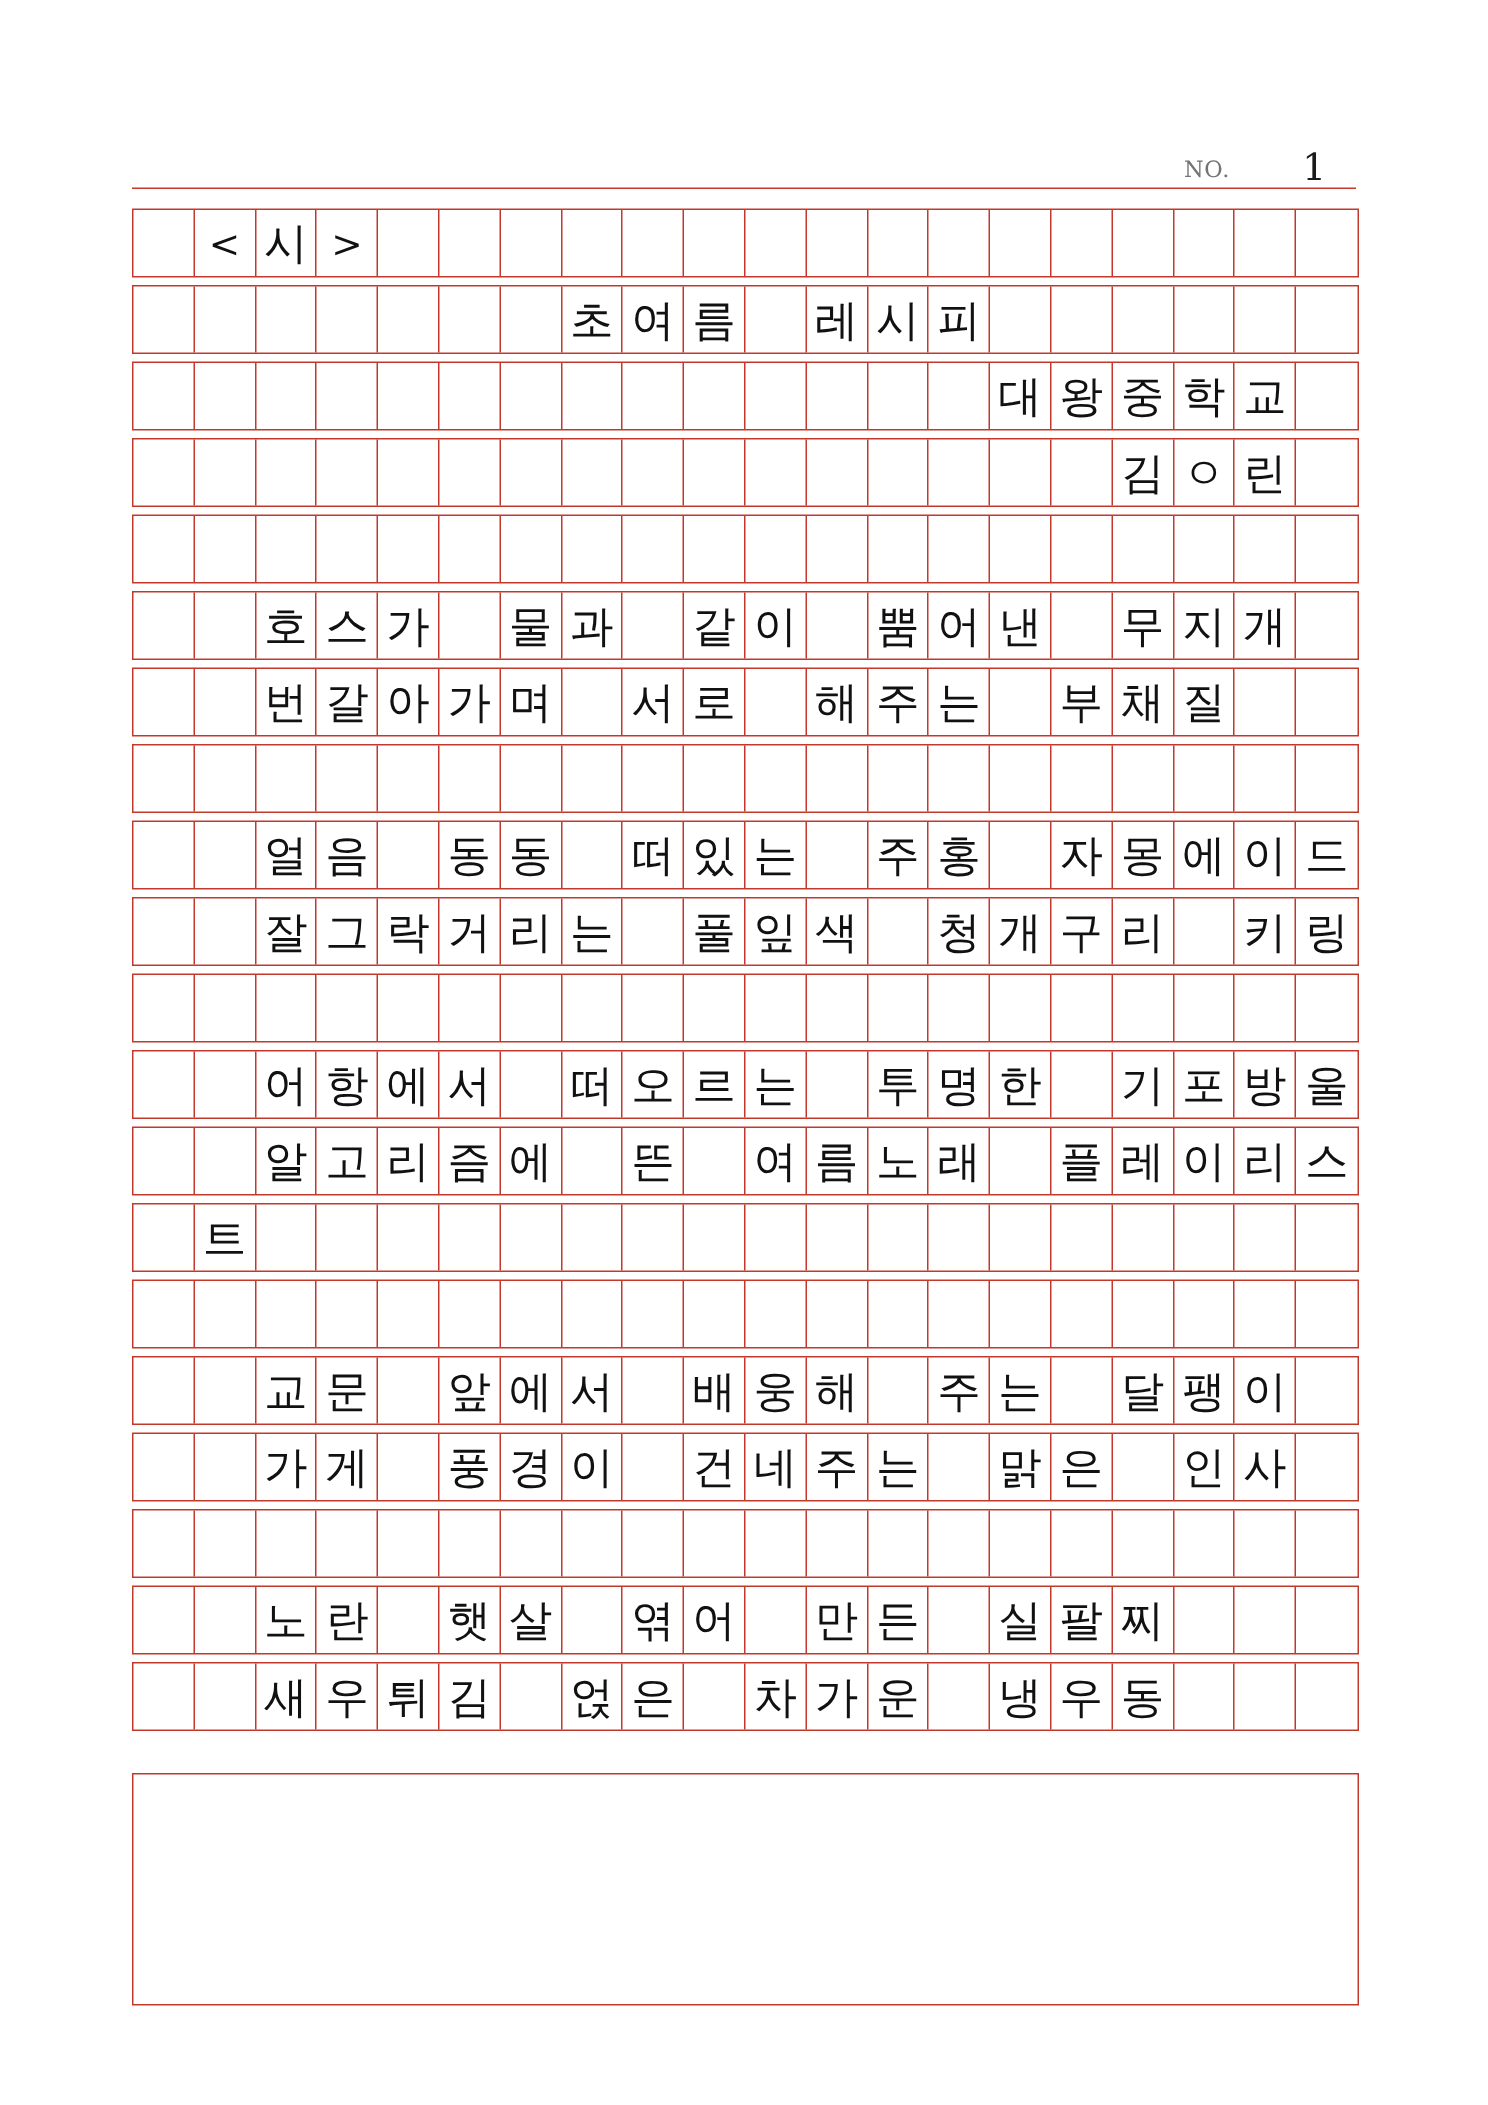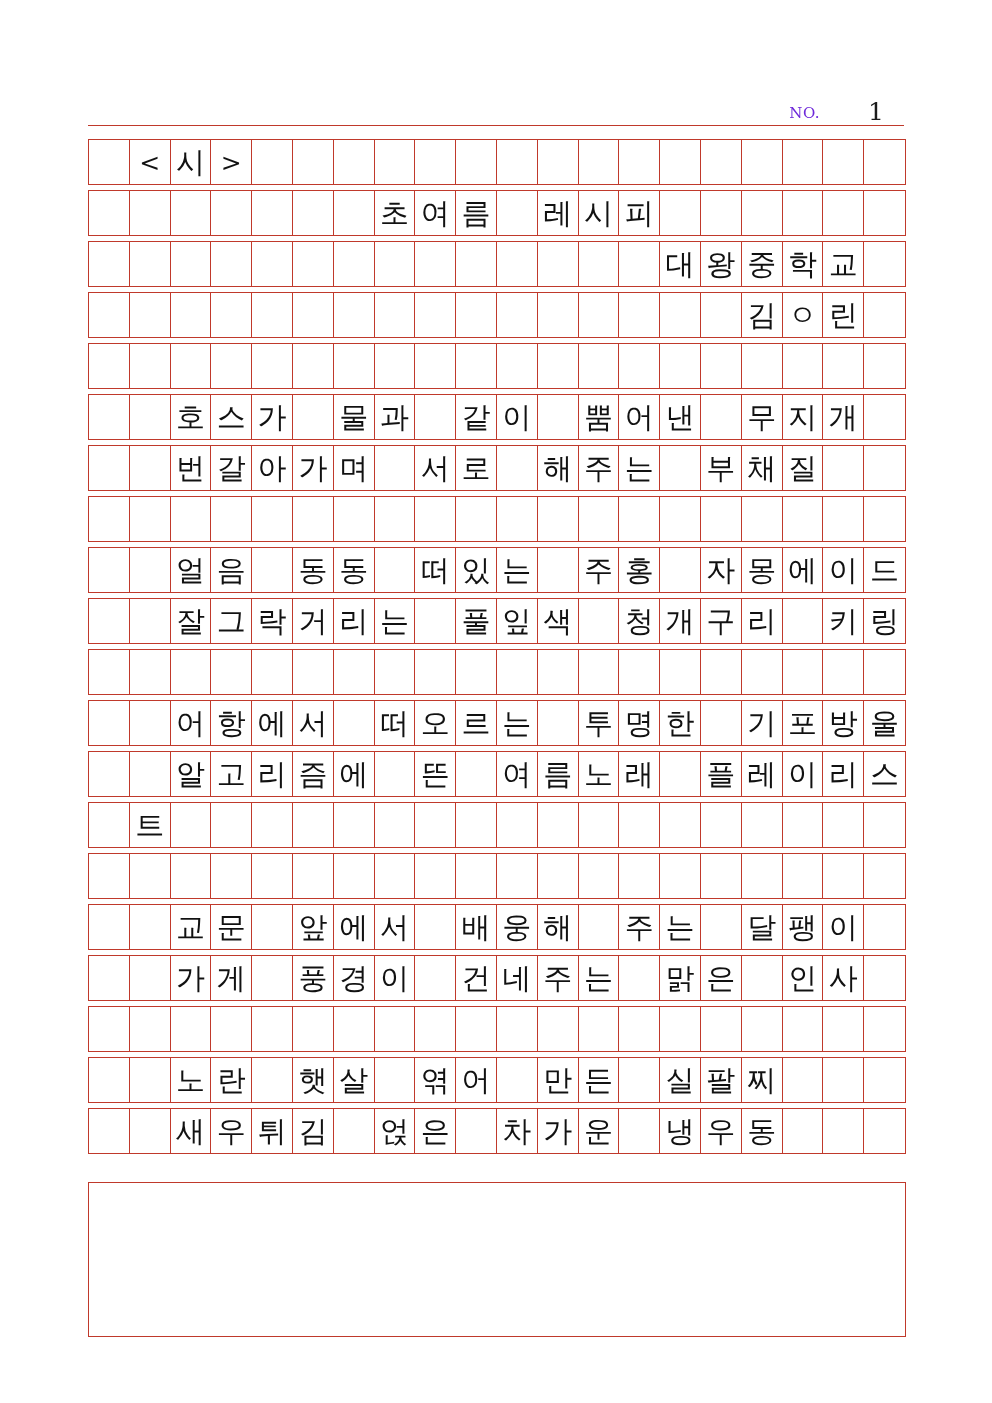--- a/index.html
+++ b/index.html
@@ -25,21 +25,21 @@
     height:30px;
     display:flex;
     align-items:flex-end;
     justify-content:flex-end;
     border-bottom:1.4px solid #c0392b;
     box-sizing:border-box;
   }
   .hdr-no{
     font-family:"DejaVu Serif","Liberation Serif",serif;
     font-size:15px;
-    color:#6d28d9;
+    color:#737373;
     letter-spacing:.5px;
     padding-bottom:3px;
   }
   .hdr-num{
     font-family:"DejaVu Serif","Liberation Serif",serif;
     font-size:25px;
     color:#1b1b1b;
     margin-left:48px;
     margin-right:20px;
     line-height:1;

